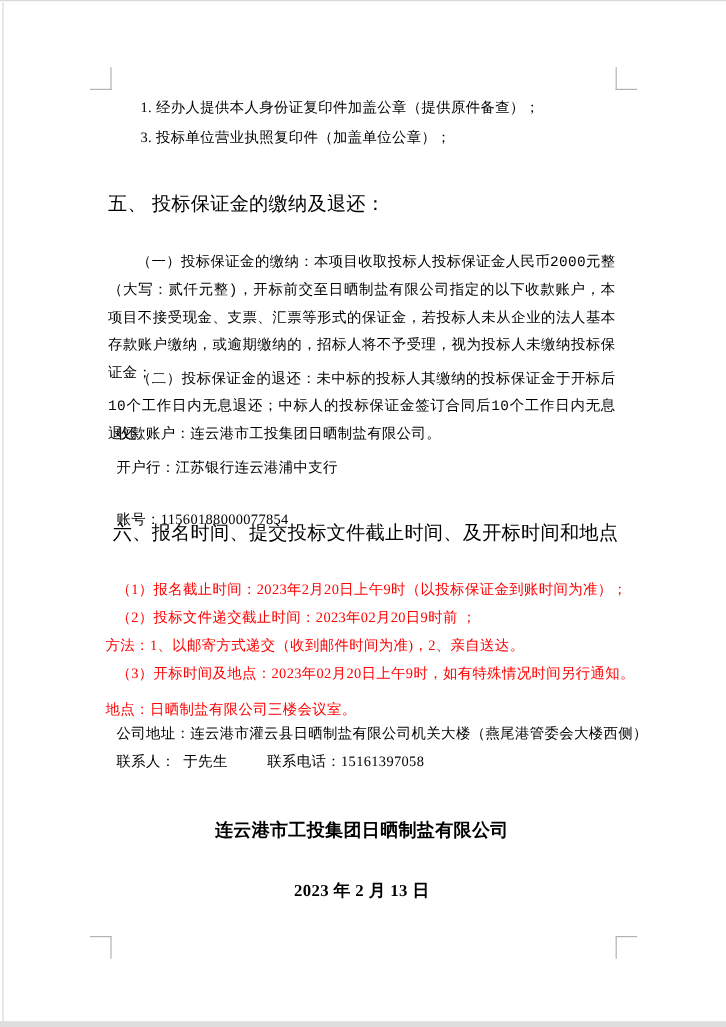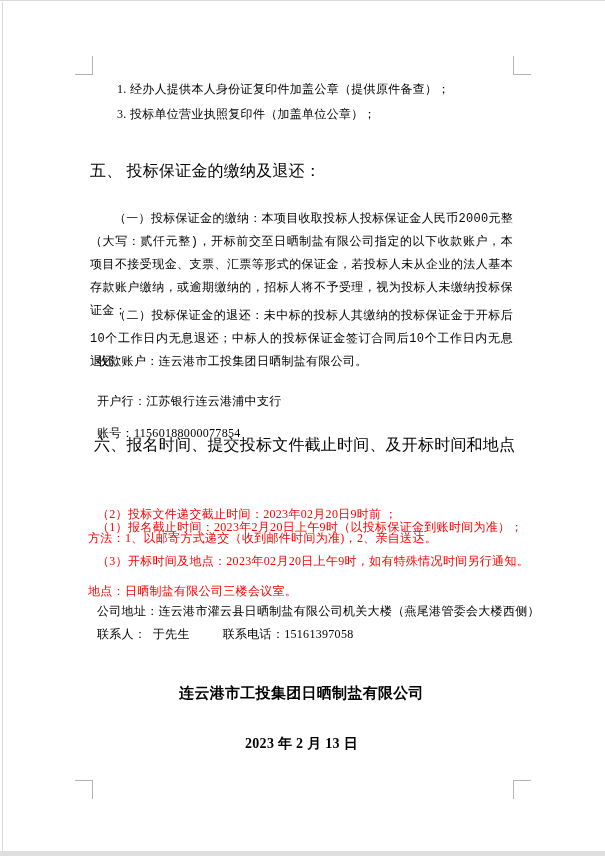--- a/index.html
+++ b/index.html
@@ -39,25 +39,25 @@
 <div class="crop bl"></div>
 <div class="crop br"></div>
 
 <div class="para" style="left:117px; top:78px;">1. 经办人提供本人身份证复印件加盖公章（提供原件备查）；</div>
 <div class="para" style="left:117px; top:103px;">3. 投标单位营业执照复印件（加盖单位公章）；</div>
 
 <div class="h" style="left:90px; top:161px;">五、 投标保证金的缴纳及退还：</div>
 <div class="para wrap" style="left:90px; top:208px;">（一）投标保证金的缴纳：本项目收取投标人投标保证金人民币2000元整（大写：贰仟元整)，开标前交至日晒制盐有限公司指定的以下收款账户，本项目不接受现金、支票、汇票等形式的保证金，若投标人未从企业的法人基本存款账户缴纳，或逾期缴纳的，招标人将不予受理，视为投标人未缴纳投标保证金；</div>
 <div class="para wrap" style="left:90px; top:305px;">（二）投标保证金的退还：未中标的投标人其缴纳的投标保证金于开标后10个工作日内无息退还；中标人的投标保证金签订合同后10个工作日内无息退还。</div>
 <div class="para" style="left:97px; top:350px;">收款账户：连云港市工投集团日晒制盐有限公司。</div>
-<div class="para" style="left:97px; top:378px;margin-top:12px;">开户行：江苏银行连云港浦中支行</div>
+<div class="para" style="left:97px; top:378px;">开户行：江苏银行连云港浦中支行</div>
 <div class="para" style="left:97px; top:398px;margin-top:24px;">账号：11560188000077854</div>
 
 <div class="h" style="left:94px; top:435px;">六、报名时间、提交投标文件截止时间、及开标时间和地点</div>
-<div class="para red" style="left:97px; top:480px;margin-top:36px;">（1）报名截止时间：2023年2月20日上午9时（以投标保证金到账时间为准）；</div>
+<div class="para red" style="left:97px; top:480px;">（1）报名截止时间：2023年2月20日上午9时（以投标保证金到账时间为准）；</div>
 <div class="para red" style="left:97px; top:503px;">（2）投标文件递交截止时间：2023年02月20日9时前 ；</div>
 <div class="para red" style="left:88px; top:527px;">方法：1、以邮寄方式递交（收到邮件时间为准)，2、亲自送达。</div>
 <div class="para red" style="left:97px; top:550px;">（3）开标时间及地点：2023年02月20日上午9时，如有特殊情况时间另行通知。</div>
 <div class="para red" style="left:88px; top:580px;">地点：日晒制盐有限公司三楼会议室。</div>
 <div class="para" style="left:97px; top:600px;">公司地址：连云港市灌云县日晒制盐有限公司机关大楼（燕尾港管委会大楼西侧）</div>
 <div class="para" style="left:97px; top:623px;">联系人：  于先生          联系电话：15161397058</div>
 
 <div class="para centered" style="left:90px; top:683px; font-size:15px; line-height:21px;">连云港市工投集团日晒制盐有限公司</div>
 <div class="para centered" style="left:90px; top:733px; font-size:14px; line-height:21px;">2023 年 2 月 13 日</div>
 

